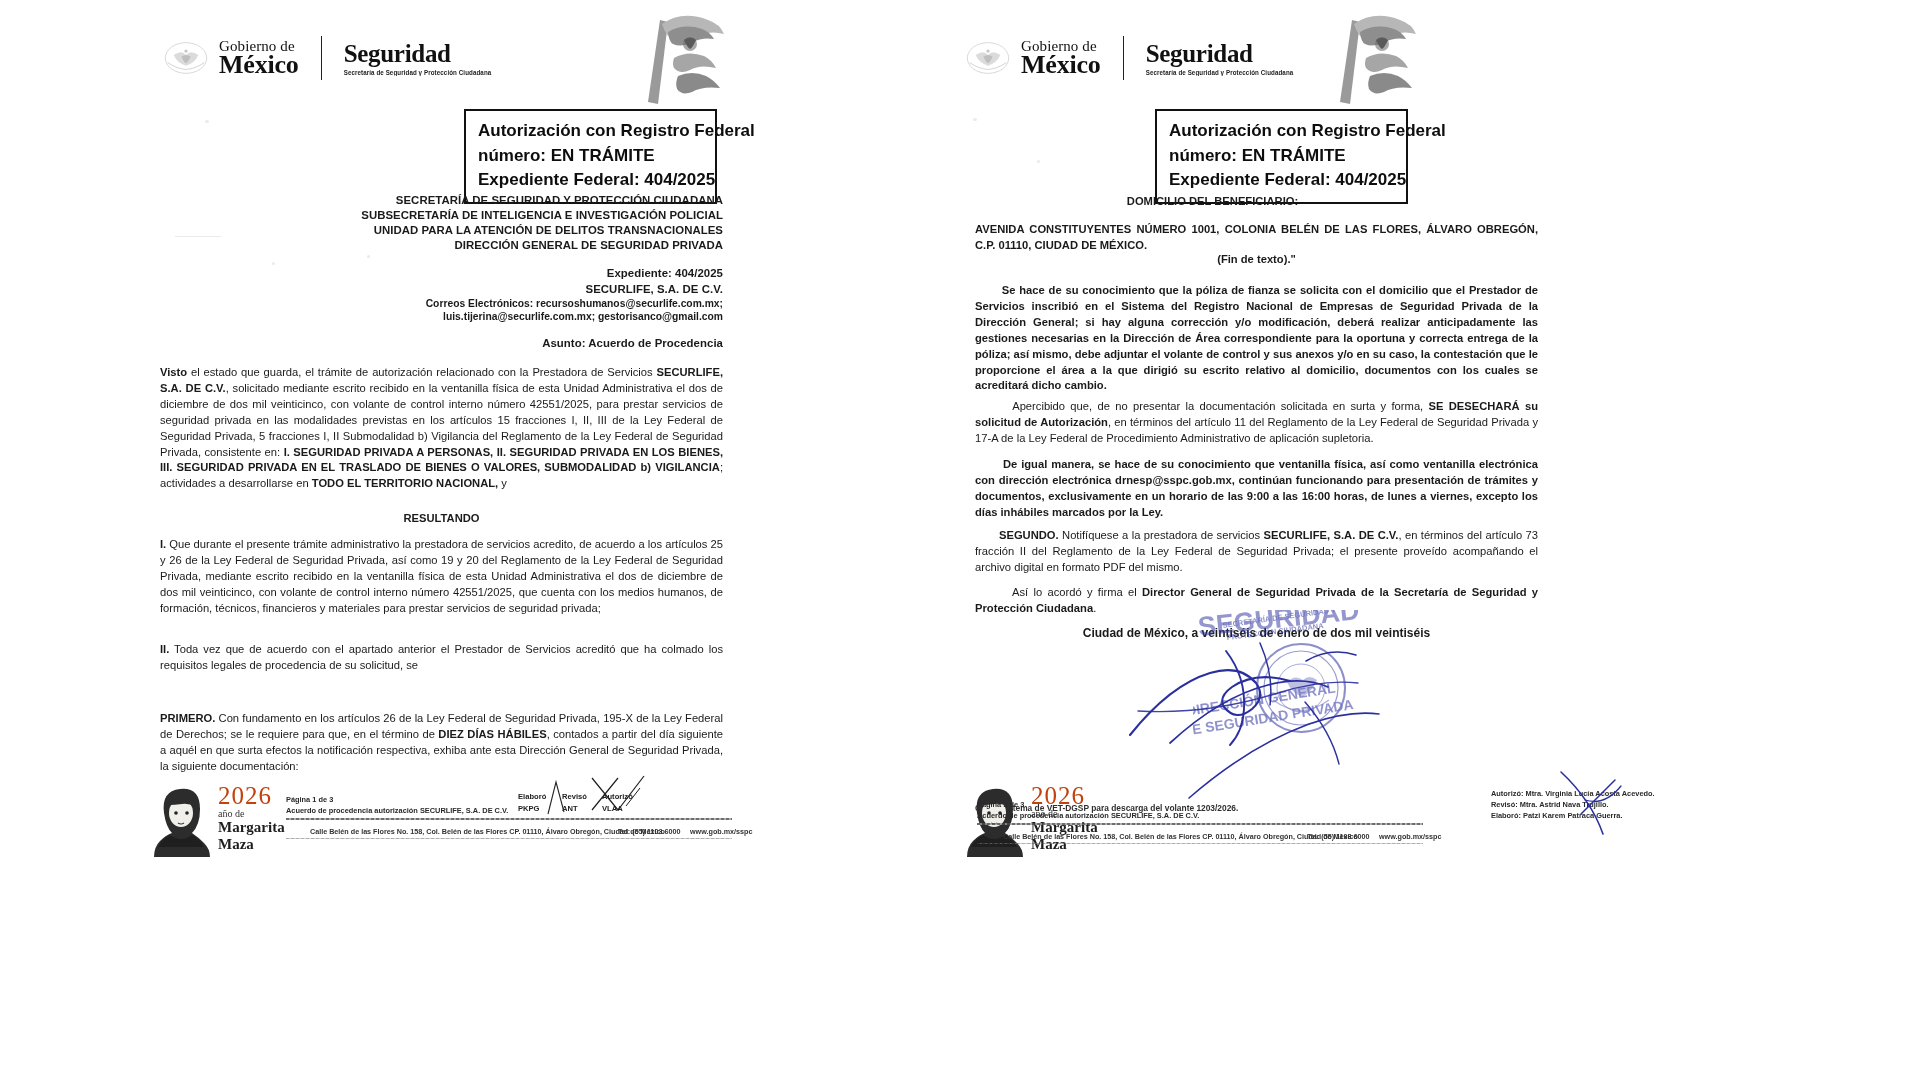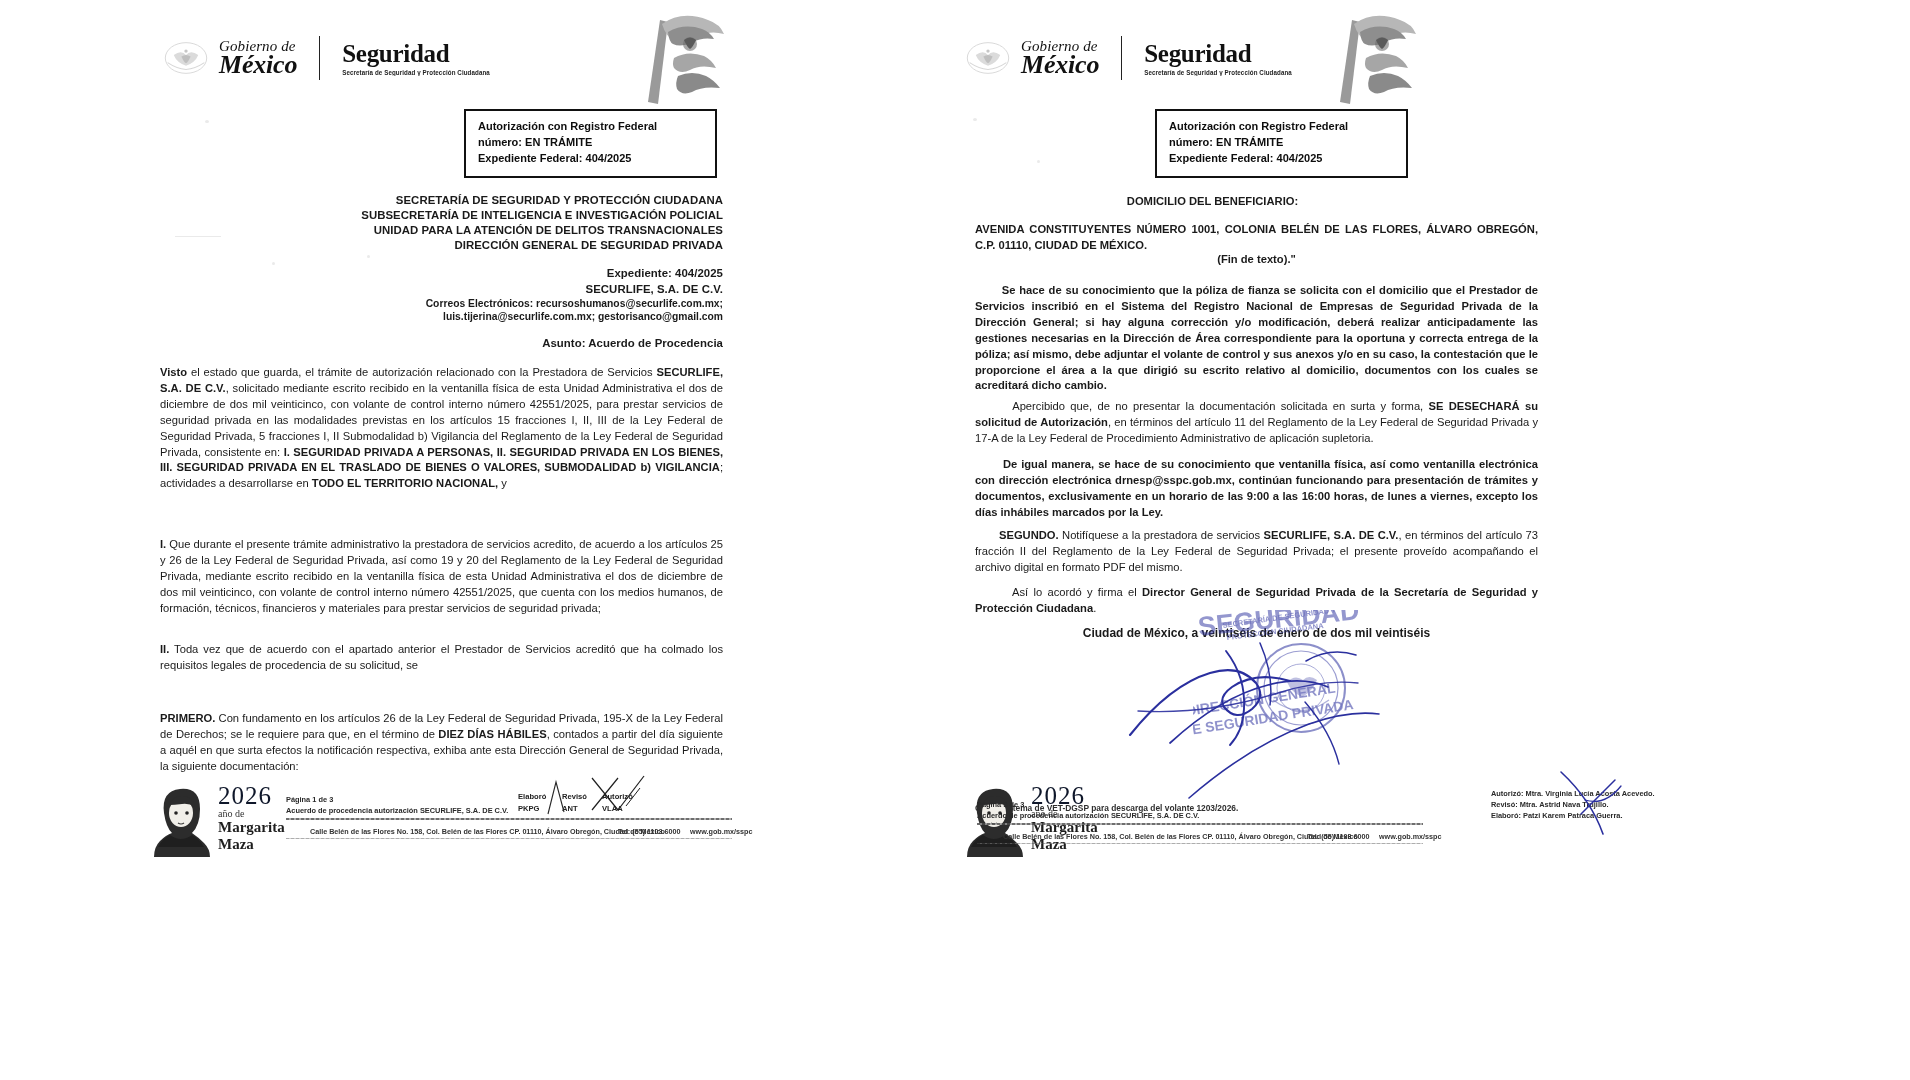--- a/index.html
+++ b/index.html
@@ -32,21 +32,21 @@
     position: absolute;
     display: flex;
     align-items: center;
     gap: 10px;
   }
   .eagle {
     width: 46px; height: 34px;
     flex: 0 0 auto;
     opacity: .85;
   }
-  .gob-text { line-height: 1; font-style: italic; }
+  .gob-text { line-height: 1; }
   .gob-small {
     font-size: 15px;
     letter-spacing: .1px;
     color: #111;
     font-family: "Liberation Serif", serif;
   }
   .gob-big {
     font-size: 26px;
     font-weight: bold;
     color: #111;
@@ -87,21 +87,21 @@
   .flag-stamp svg { width: 100%; height: 100%; }
 
   
   .auth-box {
     position: absolute;
     border: 2px solid #111;
     padding: 8px 10px 9px 12px;
     background: #fff;
   }
   .auth-box div {
-    font-size: 11px;
+    font-size: 17px;
     font-weight: bold;
     color: #0d0d0d;
     line-height: 1.45;
     white-space: nowrap;
   }
 
   
   .t {
     position: absolute;
     font-size: 11.2px;
@@ -127,21 +127,21 @@
   .margarita {
     position: absolute;
     display: flex;
     align-items: flex-start;
     gap: 8px;
   }
   .marg-portrait { width: 58px; height: 74px; }
   .marg-text { line-height: 1; }
   .marg-year {
     font-size: 25px;
-    color: #0f172a;
+    color: #c2410c;
     letter-spacing: 1px;
     font-family: "Liberation Serif", serif;
   }
   .marg-ano {
     font-size: 10px;
     color: #333;
     font-family: "Liberation Serif", serif;
     margin-top: 1px;
   }
   .marg-name {
@@ -263,20 +263,21 @@
       <div class="t hdr-line" style="left:160px;top:281px;width:563px;">SECURLIFE, S.A. DE C.V.</div>
       <div class="t small-mail" style="left:160px;top:297px;width:563px;">Correos Electrónicos: recursoshumanos@securlife.com.mx;</div>
       <div class="t small-mail" style="left:160px;top:310px;width:563px;">luis.tijerina@securlife.com.mx; gestorisanco@gmail.com</div>
 
       <div class="t hdr-line" style="left:160px;top:335px;width:563px;">Asunto: Acuerdo de Procedencia</div>
 
       <div class="t just" style="left:160px;top:365px;width:563px;">
         <span class="bold">Visto</span><span> el estado que guarda, el trámite de autorización relacionado con la Prestadora de Servicios </span><span class="bold">SECURLIFE, S.A. DE C.V.</span><span>, solicitado mediante escrito recibido en la ventanilla física de esta Unidad Administrativa el dos de diciembre de dos mil veinticinco, con volante de control interno número 42551/2025, para prestar servicios de seguridad privada en las modalidades previstas en los artículos 15 fracciones I, II, III de la Ley Federal de Seguridad Privada, 5 fracciones I, II Submodalidad b) Vigilancia del Reglamento de la Ley Federal de Seguridad Privada, consistente en: </span><span class="bold">I. SEGURIDAD PRIVADA A PERSONAS, II. SEGURIDAD PRIVADA EN LOS BIENES, III. SEGURIDAD PRIVADA EN EL TRASLADO DE BIENES O VALORES, SUBMODALIDAD b) VIGILANCIA</span><span>; actividades a desarrollarse en </span><span class="bold">TODO EL TERRITORIO NACIONAL,</span><span> y</span>
       </div>
 
+      <div class="t bold center" style="left:160px;top:511px;width:563px;">RESULTANDO</div>
 
       <div class="t just" style="left:160px;top:537px;width:563px;">
         <span class="bold">I.</span><span> Que durante el presente trámite administrativo la prestadora de servicios acredito, de acuerdo a los artículos 25 y 26 de la Ley Federal de Seguridad Privada, así como 19 y 20 del Reglamento de la Ley Federal de Seguridad Privada, mediante escrito recibido en la ventanilla física de esta Unidad Administrativa el dos de diciembre de dos mil veinticinco, con volante de control interno número 42551/2025, que cuenta con los medios humanos, de formación, técnicos, financieros y materiales para prestar servicios de seguridad privada;</span>
       </div>
 
       <div class="t just" style="left:160px;top:642px;width:563px;">
         <span class="bold">II.</span><span> Toda vez que de acuerdo con el apartado anterior el Prestador de Servicios acreditó que ha colmado los requisitos legales de procedencia de su solicitud, se</span>
       </div>
 
 

